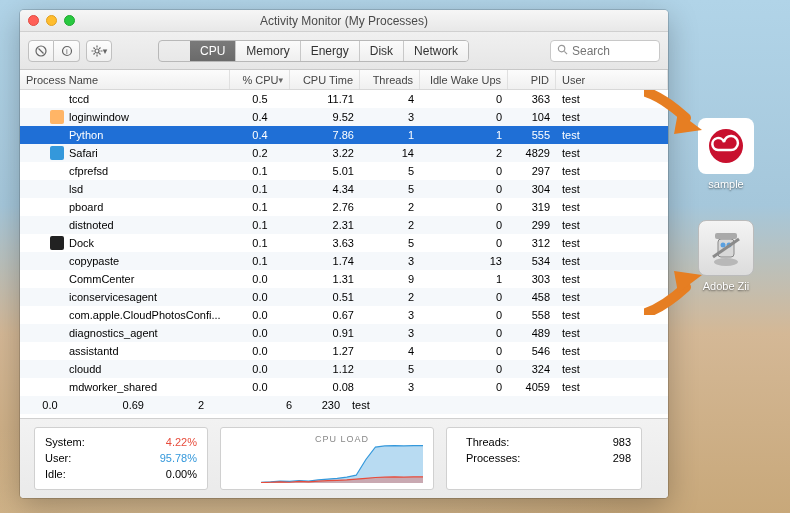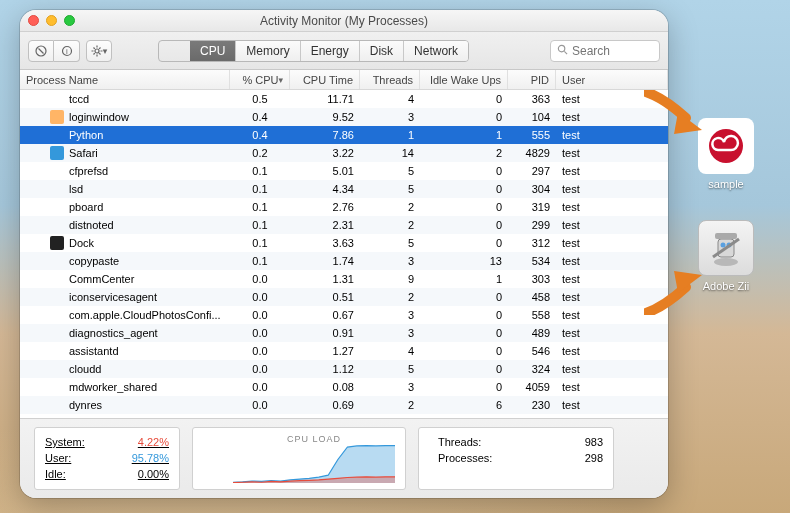--- a/index.html
+++ b/index.html
@@ -18,21 +18,21 @@
     position: absolute;
     bottom: 0; left: 0; right: 0; height: 260px;
     background: radial-gradient(ellipse 900px 400px at 200px 400px, #e0c9a6 0%, rgba(224,201,166,0) 60%);
     pointer-events: none;
   }
   .window {
     position: absolute;
     top: 10px; left: 20px;
     width: 648px; height: 488px;
     background: #f0f0f0;
-    border-radius: 16px;
+    border-radius: 4px;
     box-shadow: 0 8px 30px rgba(0,0,0,0.25), 0 0 0 1px rgba(0,0,0,0.15);
     overflow: hidden;
     display: flex;
     flex-direction: column;
   }
   .titlebar {
     height: 22px;
     background: linear-gradient(#f6f6f6,#e8e8e8);
     border-bottom: 1px solid #d0d0d0;
     display: flex;
@@ -116,21 +116,21 @@
   .row .ico { width:14px; height:14px; border-radius:2px; background: #e0e0e0; display:inline-block; flex-shrink:0; }
   .summary {
     height: 80px; border-top:1px solid #d0d0d0;
     background: linear-gradient(#f2f2f2,#eaeaea);
     display:flex; padding: 8px 14px; gap: 12px;
   }
   .panel {
     background:#fff; border:1px solid #d0d0d0; border-radius:3px;
     padding:6px 10px; font-size:11px;
   }
-  .panel-stats { width: 146px; text-decoration: underline; }
+  .panel-stats { width: 174px; }
   .panel-stats .line { display:flex; justify-content:space-between; height:16px; align-items:center; }
   .panel-stats .sys { color:#e74c3c; }
   .panel-stats .usr { color:#3498db; }
   .panel-chart { width: 214px; display:flex; flex-direction:column; align-items:center;padding-left:40px; }
   .panel-chart .lbl { font-size:9px; color:#888; letter-spacing:1px; }
   .panel-right { width: 196px; padding-left: 19px; }
   .panel-right .line { display:flex; justify-content:space-between; height:16px; align-items:center; }
   .chartsvg { width:100%; height:42px; }
   .chevdown::after { content:" \25BE"; font-size:9px; color:#666; }
   .desktop-item {
@@ -420,24 +420,20 @@
           <span>mdworker_shared</span>
         </div>
         <div class="c c-cpu">0.0</div>
         <div class="c c-time">0.08</div>
         <div class="c c-thr">3</div>
         <div class="c c-idle">0</div>
         <div class="c c-pid">4059</div>
         <div class="c c-user">test</div>
       </div>
       <div class="row">
-        <div class="c c-name">
-          <span style="width:14px;display:inline-block"></span>
-          <span>dynres</span>
-        </div>
         <div class="c c-cpu">0.0</div>
         <div class="c c-time">0.69</div>
         <div class="c c-thr">2</div>
         <div class="c c-idle">6</div>
         <div class="c c-pid">230</div>
         <div class="c c-user">test</div>
       </div>
     </div>
 
   <div class="summary">

